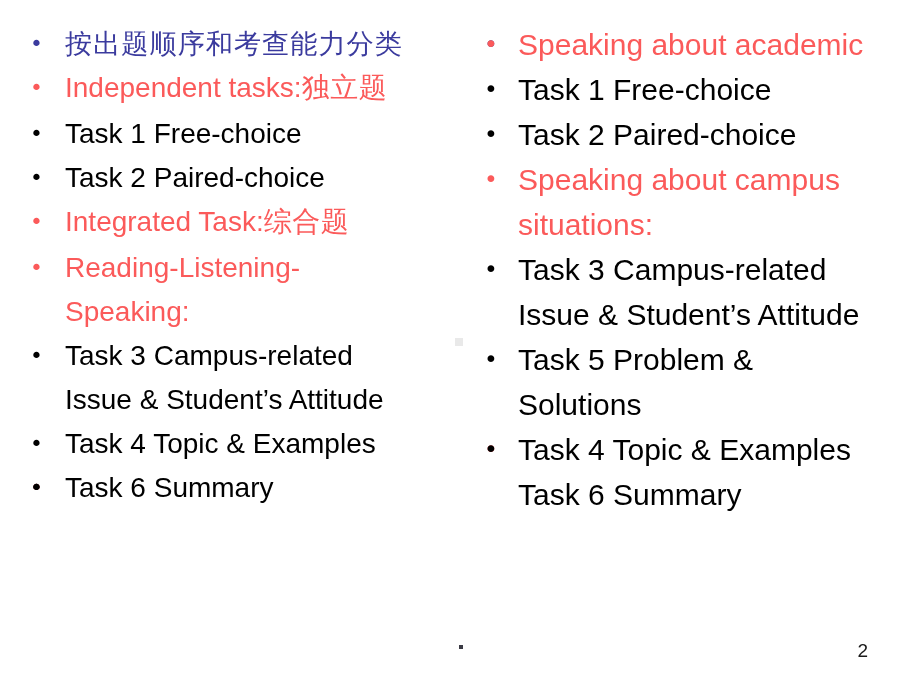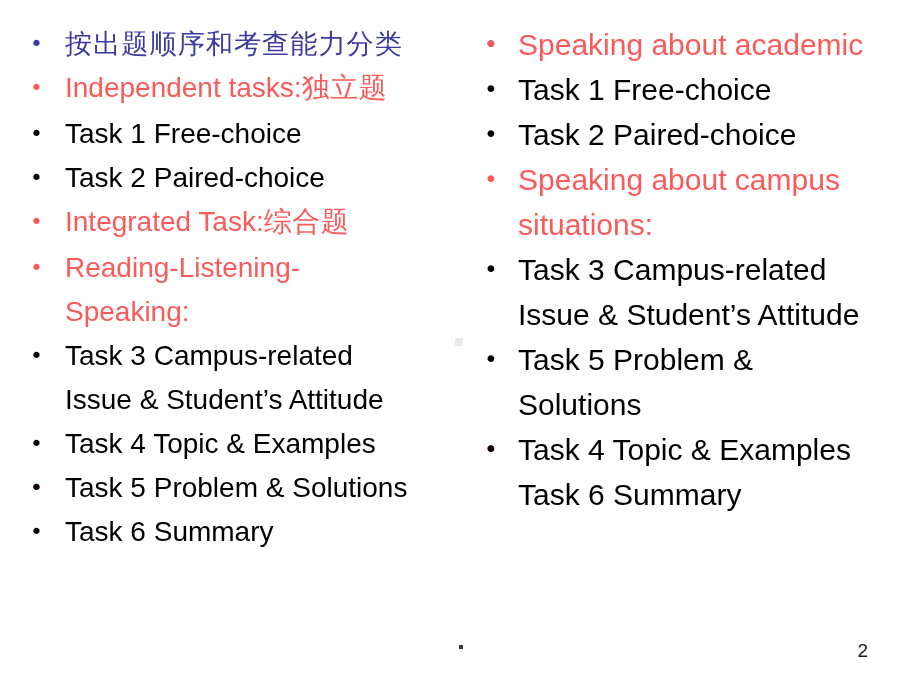--- a/index.html
+++ b/index.html
@@ -106,21 +106,21 @@
     <ul class="bullets" id="left-list">
         <li class="c-blue"><span class="bullet">•</span><span><span class="txt cjk-head">按出题顺序和考查能力分类</span></span></li>
         <li class="c-red"><span class="bullet">•</span><span><span class="txt">Independent tasks:<span class="cjk-inline">独立题</span></span></span></li>
         <li class="c-black"><span class="bullet">•</span><span><span class="txt">Task 1  Free-choice</span></span></li>
         <li class="c-black"><span class="bullet">•</span><span><span class="txt">Task 2 Paired-choice</span></span></li>
         <li class="c-red"><span class="bullet">•</span><span><span class="txt">Integrated Task:<span class="cjk-inline">综合题</span></span></span></li>
         <li class="c-red"><span class="bullet">•</span><span><span class="txt">Reading-Listening-</span><span class="txt">Speaking:</span></span></li>
         <li class="c-black"><span class="bullet">•</span><span><span class="txt">Task 3 Campus-related</span><span class="txt">Issue &amp; Student’s Attitude</span></span></li>
         <li class="c-black"><span class="bullet">•</span><span><span class="txt">Task 4 Topic &amp; Examples</span></span></li>
         <li class="c-red"><span class="bullet">•</span></li>
-        <li class="c-black"><span class="bullet">•</span><span><span class="txt">Task 5 Problem &amp; Solutions</span></span></li>
+        <li class="c-black"><span class="bullet">•</span></li>
         <li class="c-black"><span class="bullet">•</span><span><span class="txt">Task 6 Summary</span></span></li>
       </ul>
   </div>
 
   <div class="column" id="col-right">
     <ul class="bullets" id="right-list">
         <li class="c-blue"><span class="bullet">•</span></li>
         <li class="c-red"><span class="bullet">•</span><span><span class="txt">Speaking about academic</span></span></li>
         <li class="c-black"><span class="bullet">•</span><span><span class="txt">Task 1  Free-choice</span></span></li>
         <li class="c-black"><span class="bullet">•</span><span><span class="txt">Task 2 Paired-choice</span></span></li>

